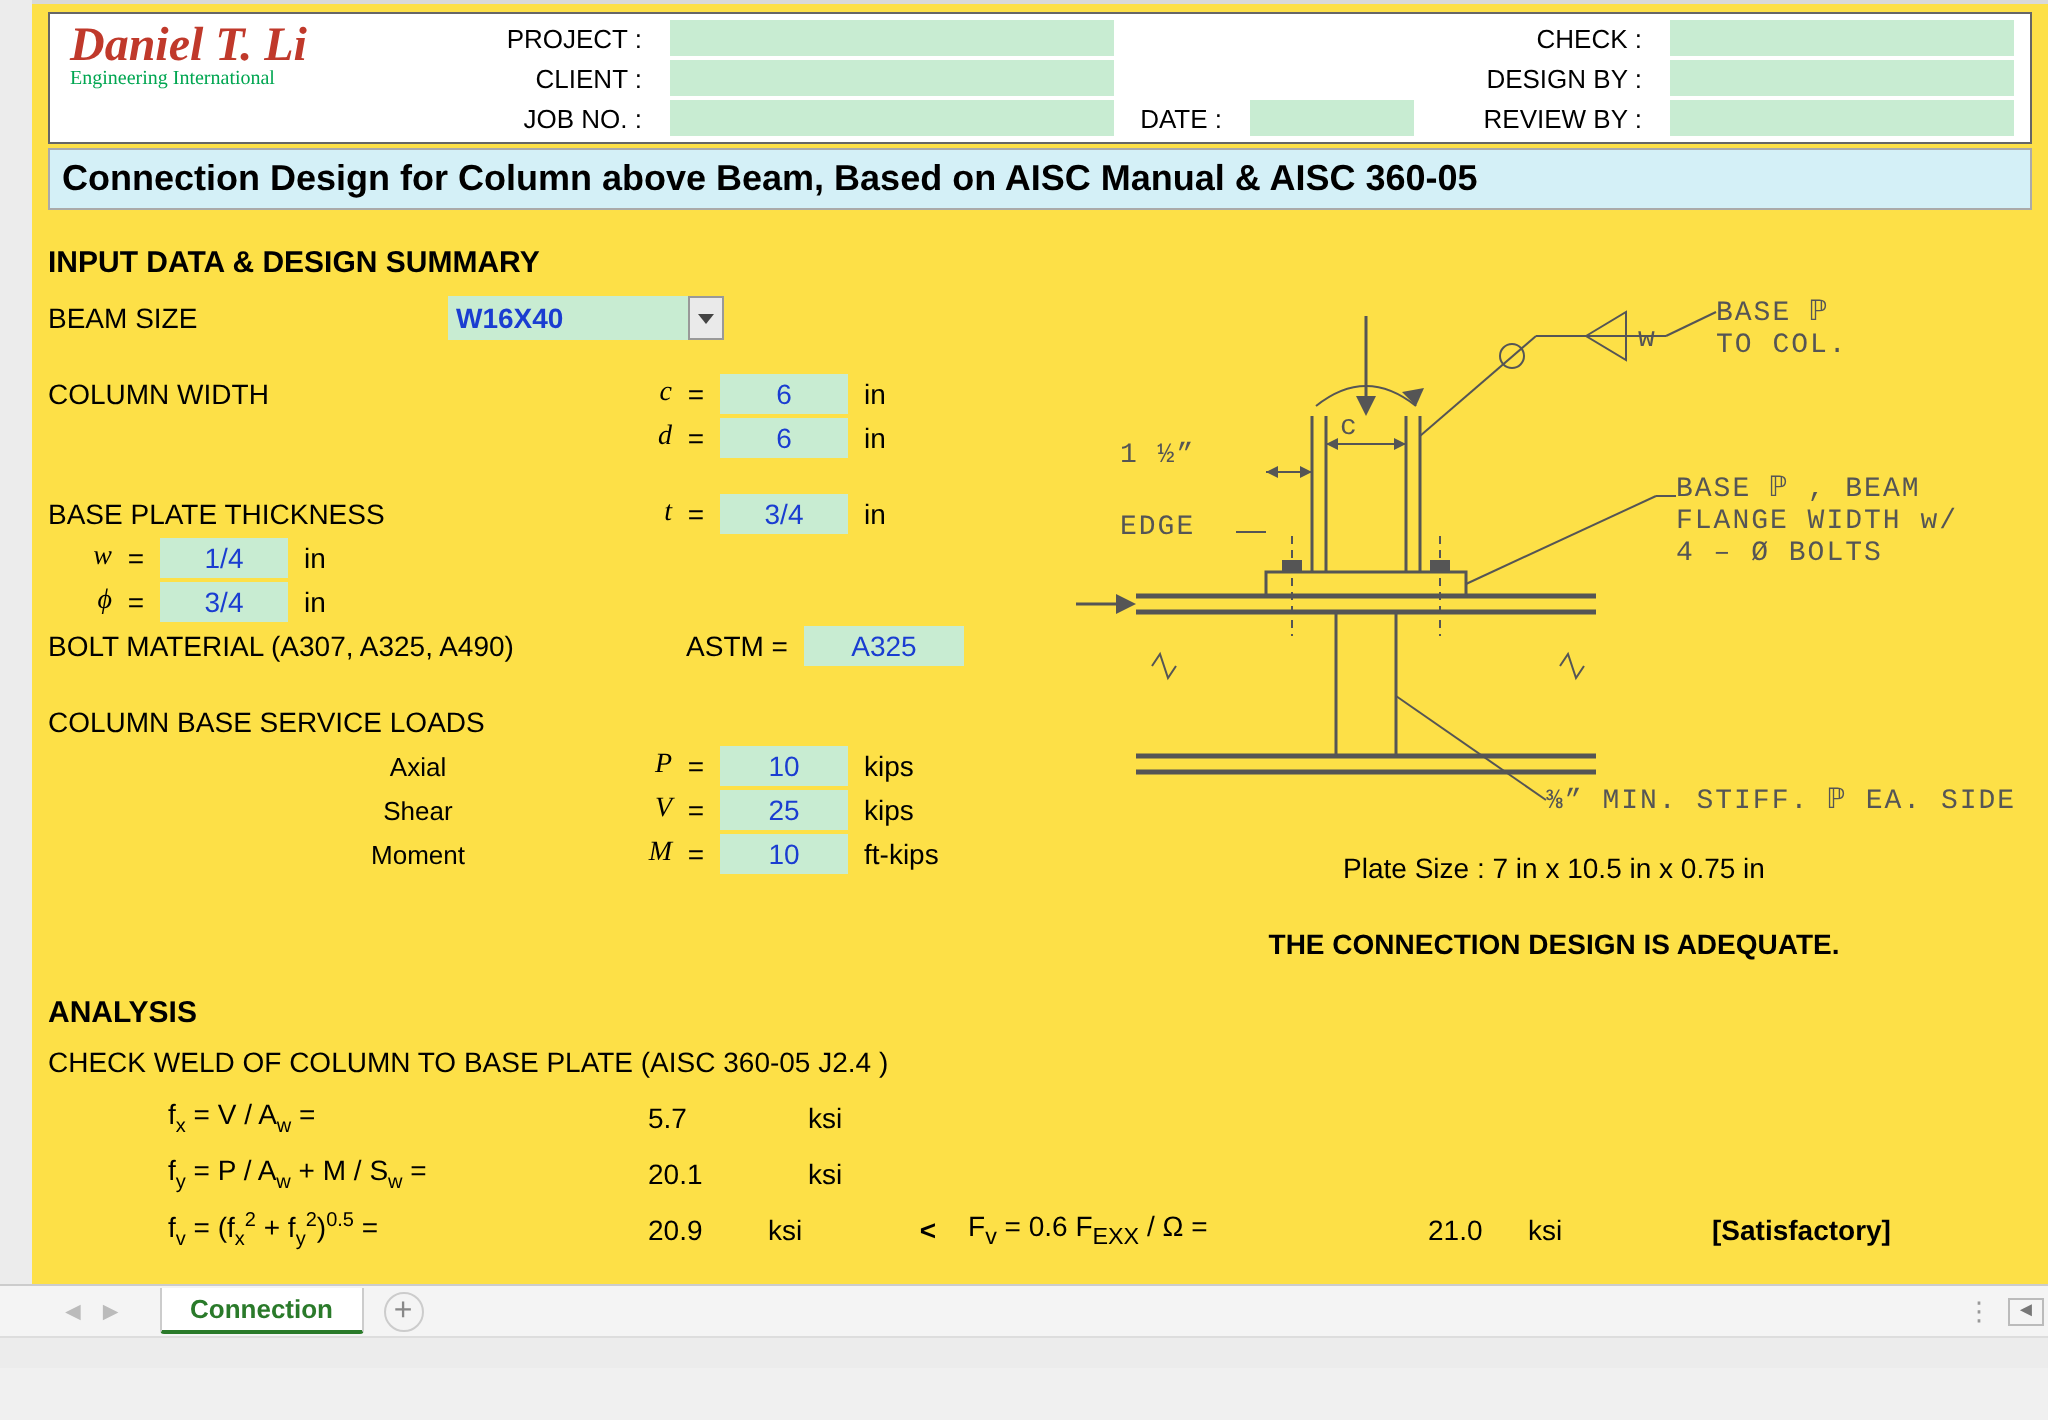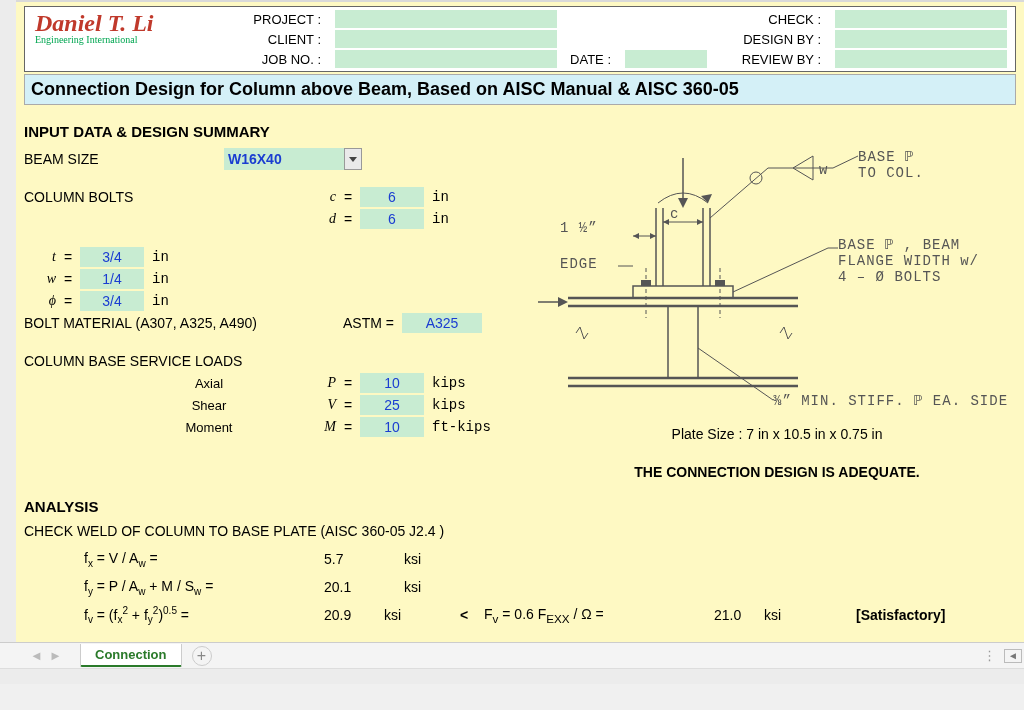--- a/index.html
+++ b/index.html
@@ -6,21 +6,21 @@
   body {
     margin: 0;
     font-family: Arial, sans-serif;
     font-size: 14px;
     color: #000;
     background: #f0f0f0;
   }
   .workbook {
     width: 1024px;
     height: 684px;
-    background: #fef9c3;
+    background: #fde047;
     display: flex;
     flex-direction: column;
     position: relative;
   }
   .sheet-area {
     flex: 1 1 auto;
     overflow: hidden;
     padding: 0;
     position: relative;
     border-left: 16px solid #ececec;
@@ -109,21 +109,21 @@
   .eq  { width: 24px; text-align: center; }
   .valcell {
     width: 64px;
     text-align: center;
     background: #c8ecd2;
     color: #1a3dd1;
     height: 20px;
     line-height: 20px;
   }
   .valcell.wide { width: 80px; }
-  .unit { padding-left: 8px; font-family: Liberation Mono, monospace; }
+  .unit { padding-left: 8px; }
   .dropdown-wrap {
     position: relative;
     width: 120px;
   }
   .dropdown-box {
     background: #c8ecd2;
     color: #1a3dd1;
     font-weight: bold;
     padding: 2px 4px;
     height: 22px;
@@ -292,39 +292,40 @@
             <div class="lbl">BEAM SIZE</div>
             <div class="dropdown-wrap">
               <div class="dropdown-box">W16X40</div>
               <div class="dropdown-btn"></div>
             </div>
           </div>
 
           <div class="spacer"></div>
 
           <div class="row">
-            <div class="lbl">COLUMN BOLTS</div>
+            <div class="lbl">COLUMN WIDTH</div>
             <div style="width:80px"></div>
             <div class="sym">c</div>
             <div class="eq">=</div>
             <div class="valcell">6</div>
             <div class="unit">in</div>
           </div>
           <div class="row">
             <div class="lbl"></div>
               <div style="width:80px"></div>
             <div class="sym">d</div>
             <div class="eq">=</div>
             <div class="valcell">6</div>
             <div class="unit">in</div>
           </div>
 
           <div class="spacer"></div>
 
           <div class="row">
+            <div class="lbl" style="width:280px">BASE PLATE THICKNESS</div>
             <div class="sym">t</div>
             <div class="eq">=</div>
             <div class="valcell">3/4</div>
             <div class="unit">in</div>
           </div>
           <div class="row">
             <div class="sym">w</div>
             <div class="eq">=</div>
             <div class="valcell">1/4</div>
             <div class="unit">in</div>

